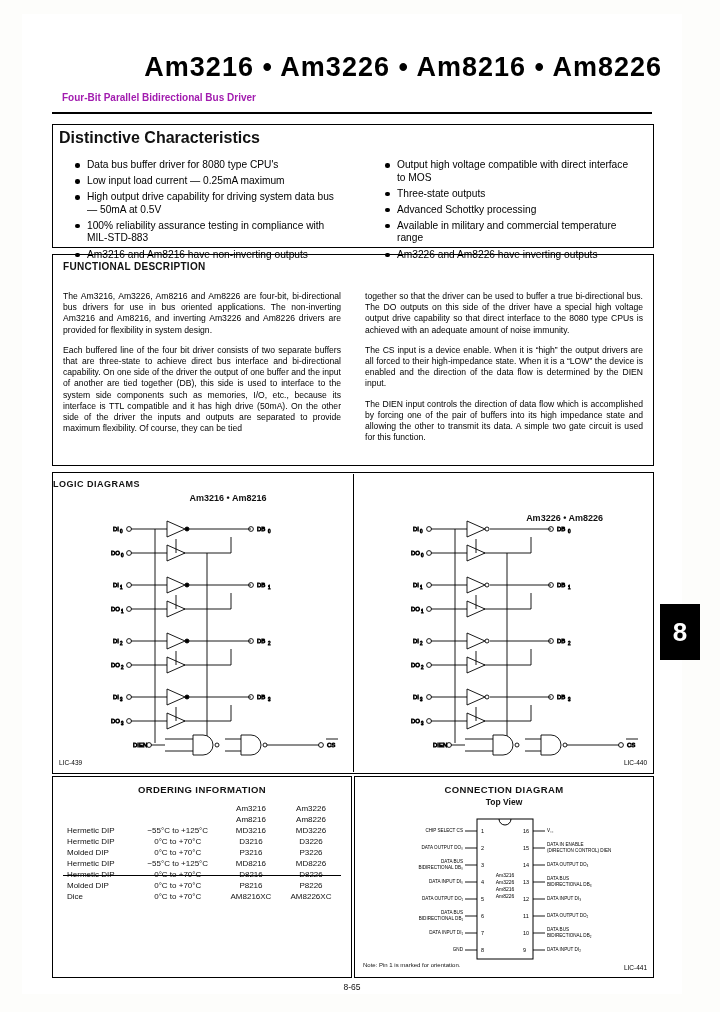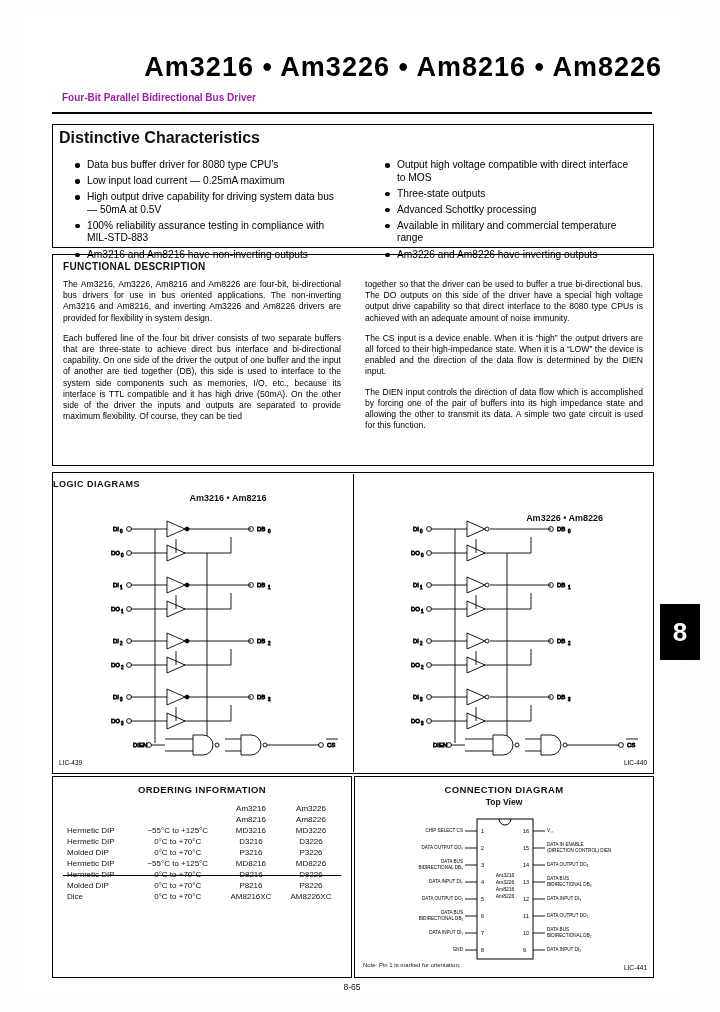--- a/index.html
+++ b/index.html
@@ -14,21 +14,21 @@
   .dcbox{position:absolute;left:30px;top:110px;width:600px;height:122px;border:1px solid #000;}
   .dctitle{position:absolute;left:6px;top:4px;font-size:16px;font-weight:bold;}
   ul.dots{list-style:none;margin:12px;padding:0;}
   ul.dots li{position:relative;padding-left:14px;font-size:10.2px;line-height:12.6px;margin-bottom:3.5px;color:#000;}
   ul.dots li:before{content:"";position:absolute;left:2px;top:4px;width:4.5px;height:4.5px;background:#000;border-radius:50%;}
   .dcleft{position:absolute;left:8px;top:22px;width:290px;}
   .dcright{position:absolute;left:318px;top:22px;width:278px;}
   
   .fdbox{position:absolute;left:30px;top:240px;width:600px;height:210px;border:1px solid #000;}
   .fdtitle{position:absolute;left:10px;top:6px;font-size:10px;font-weight:bold;letter-spacing:.3px;}
-  .col{position:absolute;top:24px;width:278px;font-size:8.6px;line-height:11.2px;text-align:justify;color:#000;}
+  .col{position:absolute;top:36px;width:278px;font-size:8.6px;line-height:11.2px;text-align:justify;color:#000;}
   .colL{left:10px;}
   .colR{left:312px;}
   .col p{margin:0 0 9px 0;}
   
   .ldbox{position:absolute;left:30px;top:458px;width:600px;height:300px;border:1px solid #000;}
   .ldtitle{position:absolute;left:0;top:6px;width:600px;text-align:left;font-size:9px;font-weight:bold;letter-spacing:.5px;}
   .ldname{position:absolute;top:20px;font-size:9px;font-weight:bold;}
   .ldname.a{left:60px;width:230px;text-align:center;}
   .ldname.b{left:320px;width:230px;text-align:right;margin-top:20px;}
   .lic{position:absolute;font-size:6.5px;color:#000;}

